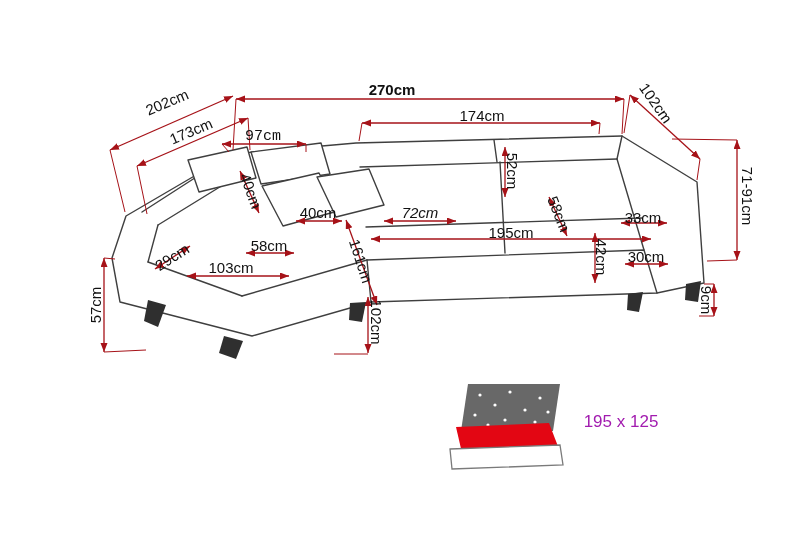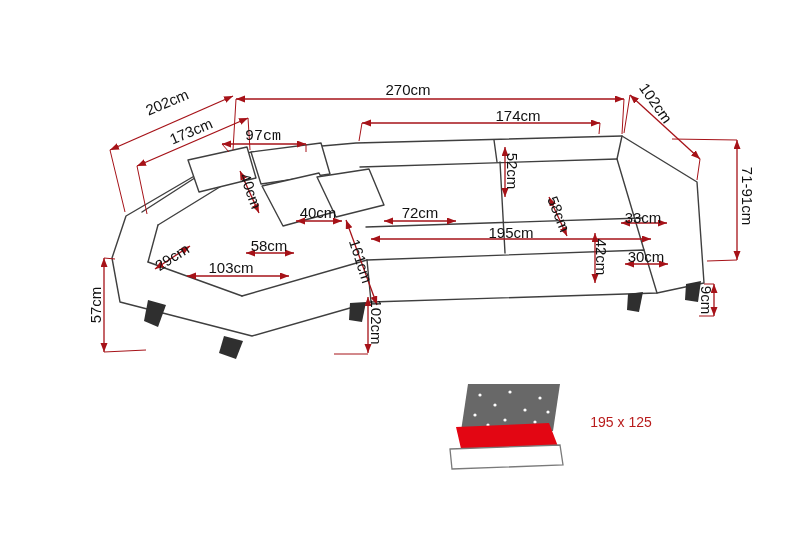--- a/index.html
+++ b/index.html
@@ -16,23 +16,23 @@
   .dim {
     position: absolute;
     font-size: 15px;
     font-weight: 500;
     color: #111111;
     white-space: nowrap;
     transform-origin: center center;
   }
   .bed-size {
     position: absolute;
-    font-size: 14px;
+    font-size: 17px;
     font-weight: 500;
-    color: #b91c1c;
+    color: #a21caf;
     white-space: nowrap;
   }
 </style>
 </head>
 <body>
 
 <div class="stage">
 
   <svg width="800" height="533" viewBox="0 0 800 533">
     <defs>
@@ -135,30 +135,30 @@
         <circle cx="505" cy="420" r="1.6"></circle>
           <circle cx="535" cy="422" r="1.6"></circle>
         <circle cx="548" cy="412" r="1.6"></circle>
           <circle cx="488" cy="425" r="1.6"></circle>
       </g>
       <path stroke="none" d="M456,427 L549,423 L559,449 L462,453 Z" fill="#e30613"></path>
       <path fill="#ffffff" stroke="#7a7a7a" stroke-width="1.3" d="M450,449 L560,445 L563,465 L452,469 Z"></path>
     </g>
   </svg>
 
-  <div class="dim" style="left:408px;top:89px;transform:translate(-50%,-50%);">270cm</div>
+  <div class="dim" style="left:392px;top:89px;transform:translate(-50%,-50%);font-weight:bold;">270cm</div>
   <div class="dim" style="left:167px;top:102px;transform:translate(-50%,-50%) rotate(-23deg);">202cm</div>
   <div class="dim" style="left:191px;top:131px;transform:translate(-50%,-50%) rotate(-23deg);">173cm</div>
   <div class="dim" style="left:263px;top:136px;transform:translate(-50%,-50%);font-family:Liberation Mono, monospace;">97cm</div>
-  <div class="dim" style="left:482px;top:115px;transform:translate(-50%,-50%);margin-left:36px;">174cm</div>
+  <div class="dim" style="left:482px;top:115px;transform:translate(-50%,-50%);">174cm</div>
   <div class="dim" style="left:656px;top:103px;transform:translate(-50%,-50%) rotate(55deg);">102cm</div>
   <div class="dim" style="left:512px;top:171px;transform:translate(-50%,-50%) rotate(90deg);">52cm</div>
   <div class="dim" style="left:251px;top:191px;transform:translate(-50%,-50%) rotate(70deg);">40cm</div>
   <div class="dim" style="left:318px;top:212px;transform:translate(-50%,-50%);">40cm</div>
-  <div class="dim" style="left:420px;top:212px;transform:translate(-50%,-50%);">72cm</div>
+  <div class="dim" style="left:420px;top:212px;transform:translate(-50%,-50%);font-style:italic;">72cm</div>
   <div class="dim" style="left:559px;top:214px;transform:translate(-50%,-50%) rotate(68deg);">58cm</div>
   <div class="dim" style="left:643px;top:217px;transform:translate(-50%,-50%);">33cm</div>
   <div class="dim" style="left:747px;top:196px;transform:translate(-50%,-50%) rotate(90deg);">71-91cm</div>
   <div class="dim" style="left:511px;top:232px;transform:translate(-50%,-50%);">195cm</div>
   <div class="dim" style="left:269px;top:245px;transform:translate(-50%,-50%);">58cm</div>
   <div class="dim" style="left:172px;top:257px;transform:translate(-50%,-50%) rotate(-33deg);">29cm</div>
   <div class="dim" style="left:231px;top:267px;transform:translate(-50%,-50%);">103cm</div>
   <div class="dim" style="left:361px;top:261px;transform:translate(-50%,-50%) rotate(72deg);">161cm</div>
   <div class="dim" style="left:646px;top:256px;transform:translate(-50%,-50%);text-align:center;">30cm</div>
   <div class="dim" style="left:601px;top:257px;transform:translate(-50%,-50%) rotate(90deg);">42cm</div>

